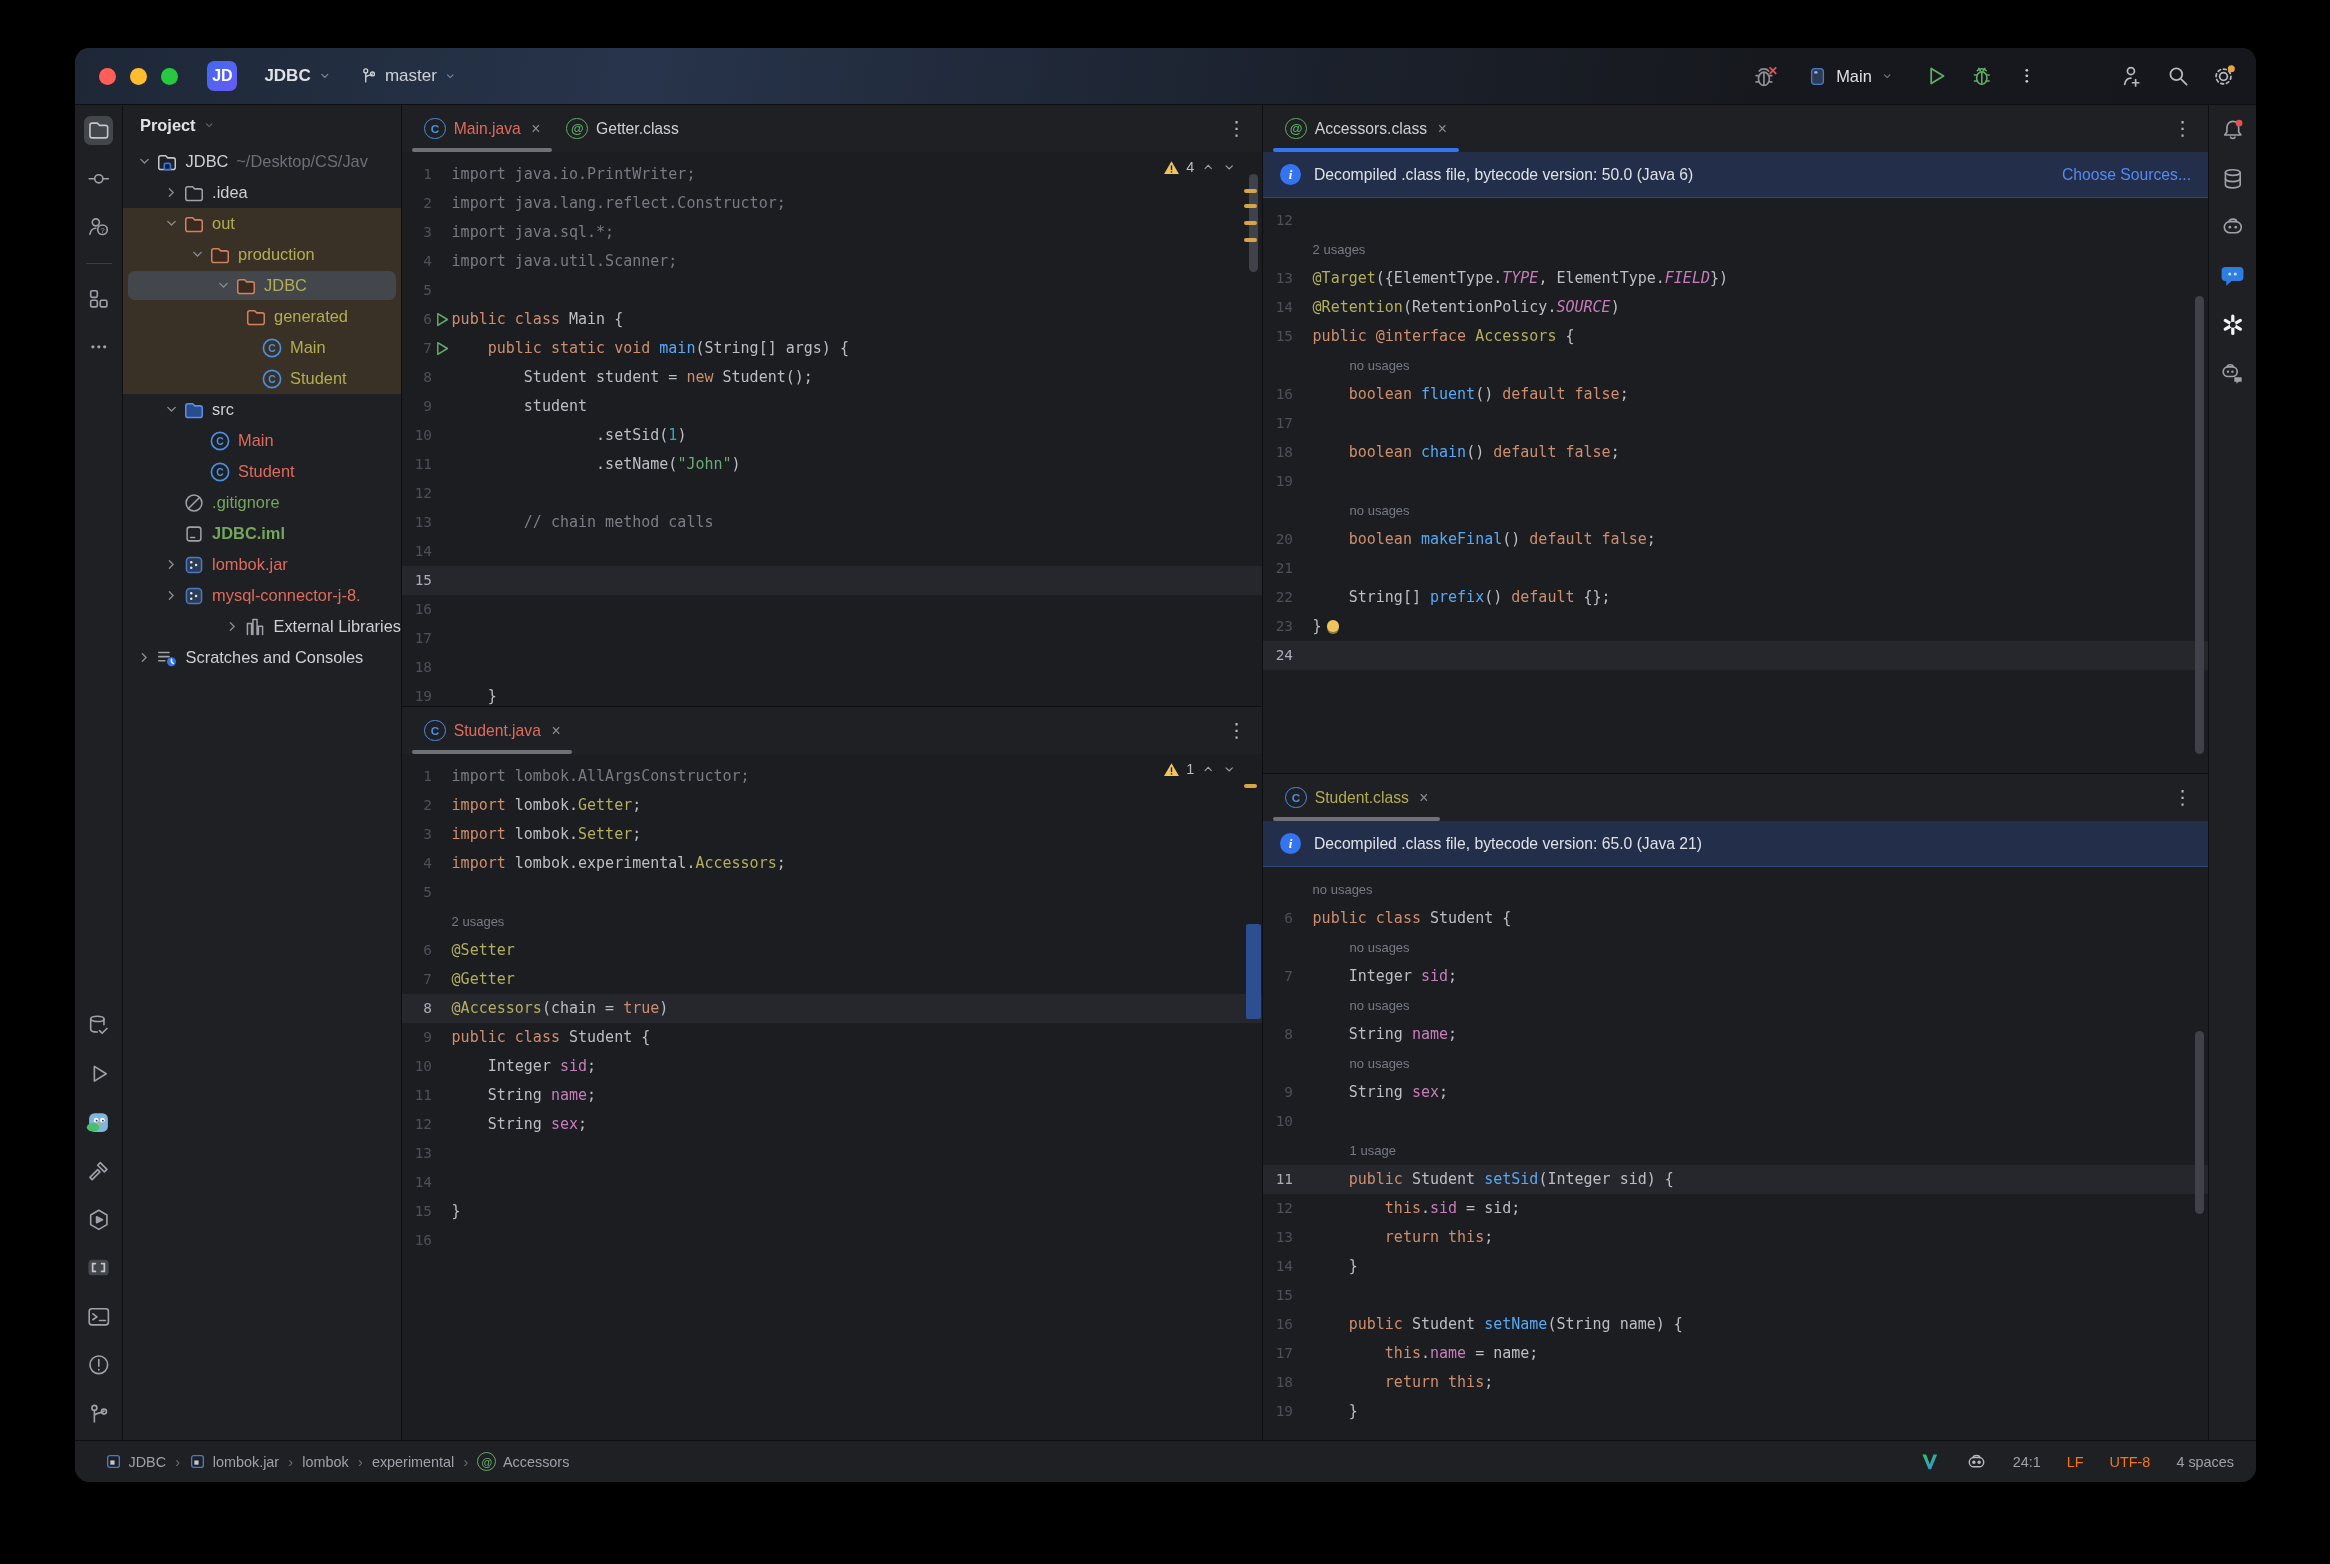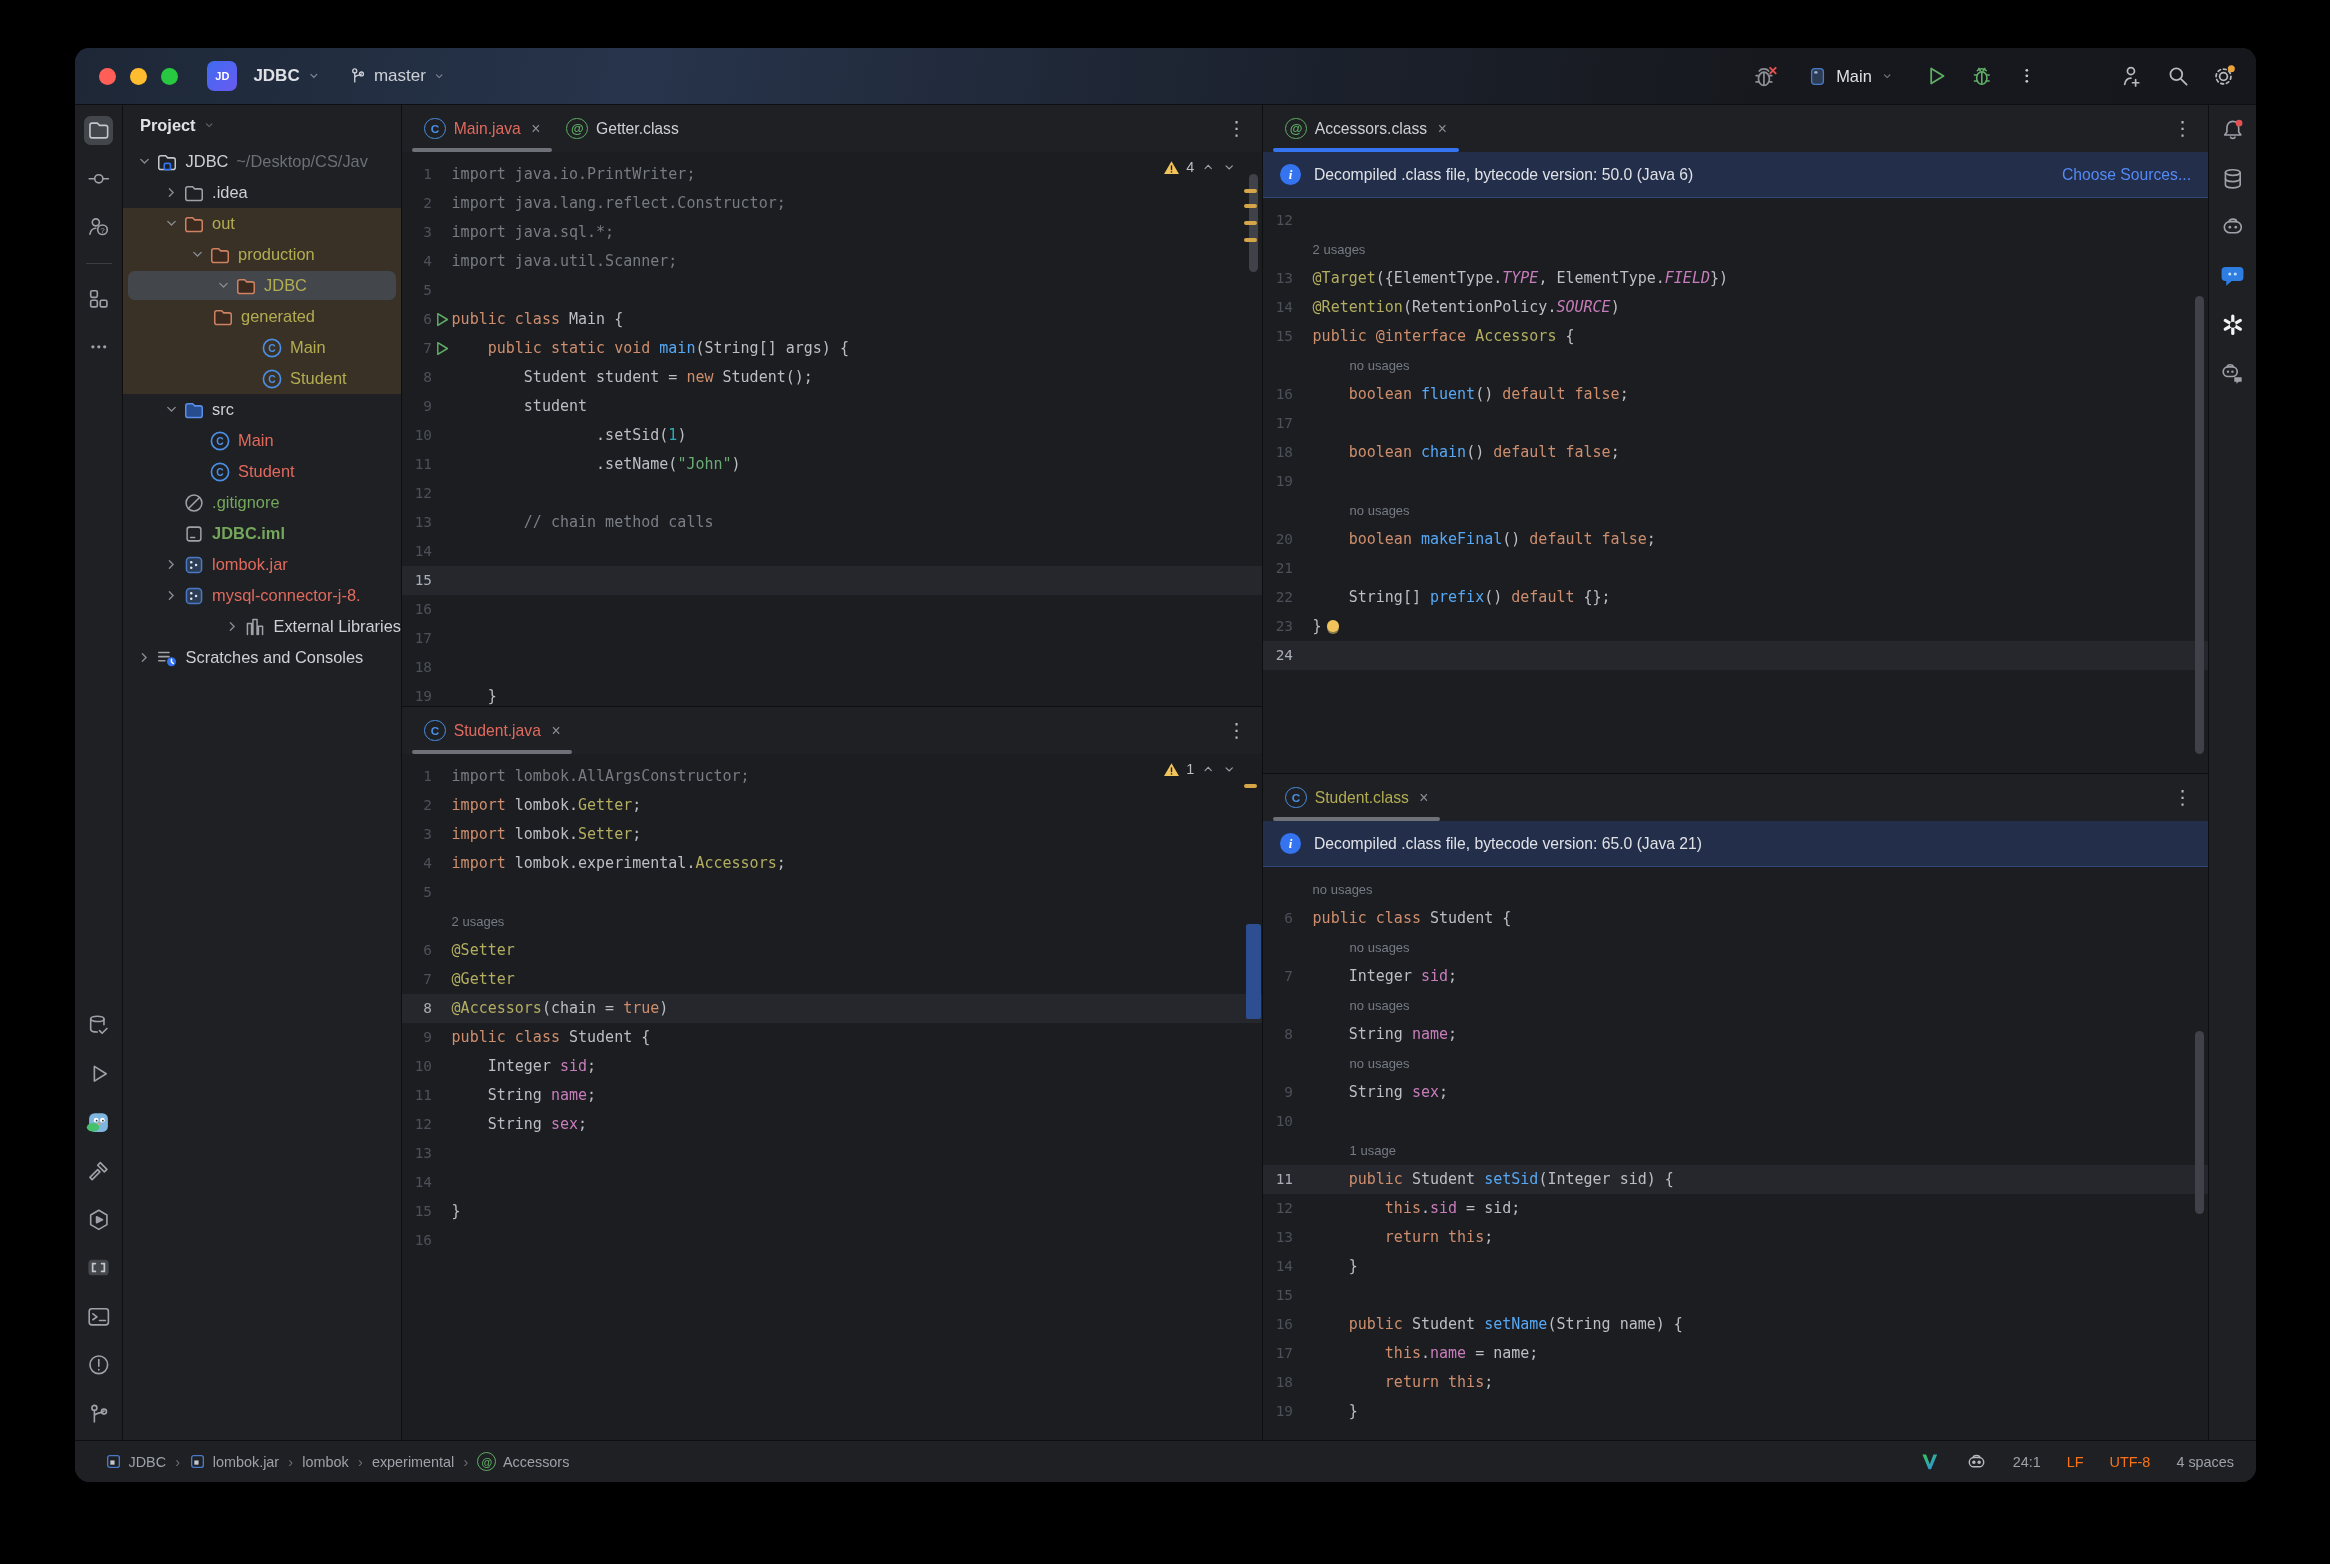--- a/index.html
+++ b/index.html
@@ -7,21 +7,21 @@
   .window{position:absolute;left:75px;top:48px;width:2181px;height:1434px;border-radius:14.4px;
     overflow:hidden;background:#1b1d21;display:flex;flex-direction:column;
     box-shadow:0 26px 79px rgba(0,0,0,.8);}
   
   .titlebar{height:56px;flex:none;display:flex;align-items:center;padding:0 19.6px 0 23.6px;
     background:linear-gradient(100deg,#1d2736 0%,#27344b 26%,#1c222e 55%,#16181d 78%,#15171c 100%);}
   .traffic{display:flex;gap:14.4px;margin-right:29px;}
   .tl{width:17px;height:17px;border-radius:50%;}
   .tl.r{background:#ff5f57}.tl.y{background:#febc2e}.tl.g{background:#28c840}
   .proj-badge{width:30px;height:30px;border-radius:7.2px;background:linear-gradient(135deg,#3e6bf2,#6a5af0);
-    color:#fff;font-weight:bold;font-size:11px;display:flex;align-items:center;justify-content:center;margin-right:16px;}
+    color:#fff;font-weight:bold;font-size:16px;display:flex;align-items:center;justify-content:center;margin-right:27px;}
   .tb-item{display:flex;align-items:center;gap:6.5px;color:#dfe1e5;font-size:17px;font-weight:600;margin-right:26px;}
   .tb-item.normal{font-weight:400;color:#ced0d6;}
   .chev{opacity:.55}
   .tb-right{margin-left:auto;display:flex;align-items:center;gap:29px;}
   .tb-ic{width:26px;height:26px;display:flex;align-items:center;justify-content:center;}
   .runwidget{display:flex;align-items:center;gap:7.9px;color:#dfe1e5;font-size:16.4px;}
   .tb-group{display:flex;align-items:center;gap:19.6px;}
   svg{display:block}
   
   .main{flex:1;display:flex;min-height:0;border-top:0.7px solid #0d0e10;}
@@ -388,21 +388,21 @@
                 <path d="M9 12l7 7 7-7" fill="none" stroke="#878b92" stroke-width="2.6" stroke-linecap="round"></path>
               </svg>
             </span>
             <span class="ticon">
               <svg width="22" height="22" viewBox="0 0 32 32">
                 <path d="M4 10a3 3 0 0 1 3-3h7l3 3h8a3 3 0 0 1 3 3v11a3 3 0 0 1-3 3H7a3 3 0 0 1-3-3z" fill="#39291f" stroke="#cd8262" stroke-width="2.2"></path>
               </svg>
             </span>
             <span class="lbl c-olive">JDBC</span>
           </div>
-          <div class="trow band" style="padding-left: 66px;">
+          <div class="trow band" style="padding-left: 99px;">
             <span class="tchev"></span>
             <span class="ticon">
               <svg width="22" height="22" viewBox="0 0 32 32">
                 <path d="M4 10a3 3 0 0 1 3-3h7l3 3h8a3 3 0 0 1 3 3v11a3 3 0 0 1-3 3H7a3 3 0 0 1-3-3z" fill="#39291f" stroke="#cd8262" stroke-width="2.2"></path>
               </svg>
             </span>
             <span class="lbl c-olive">generated</span>
           </div>
           <div class="trow band" style="padding-left: 115px;">
             <span class="tchev"></span>

